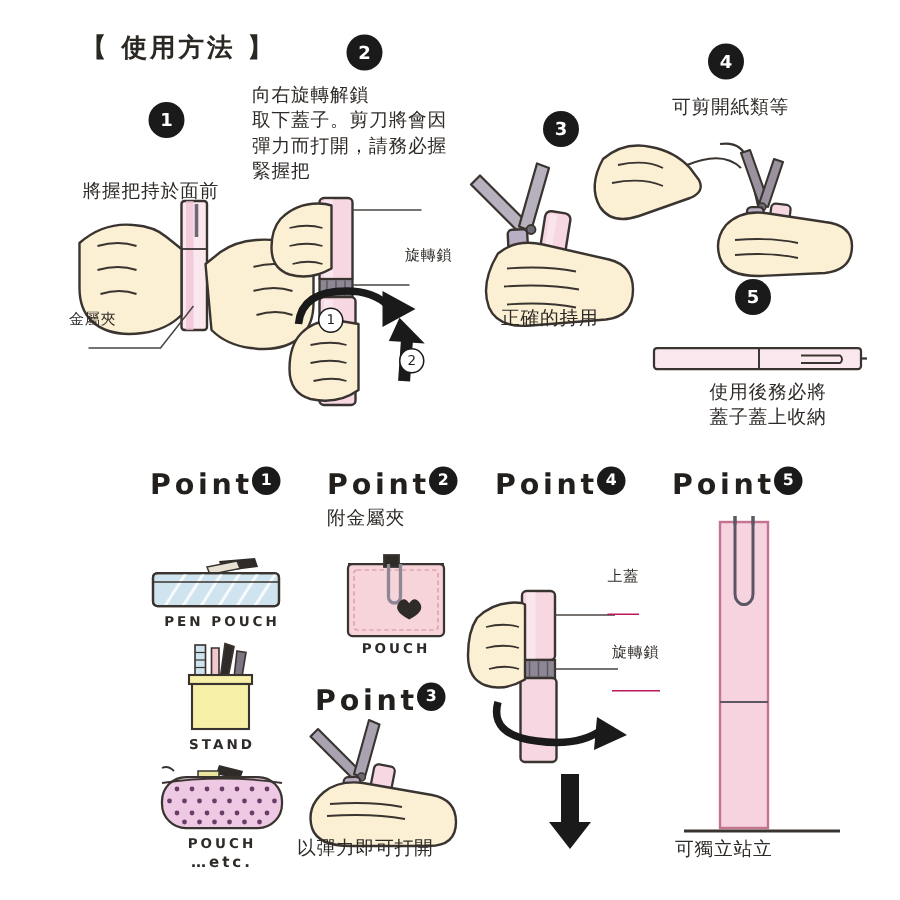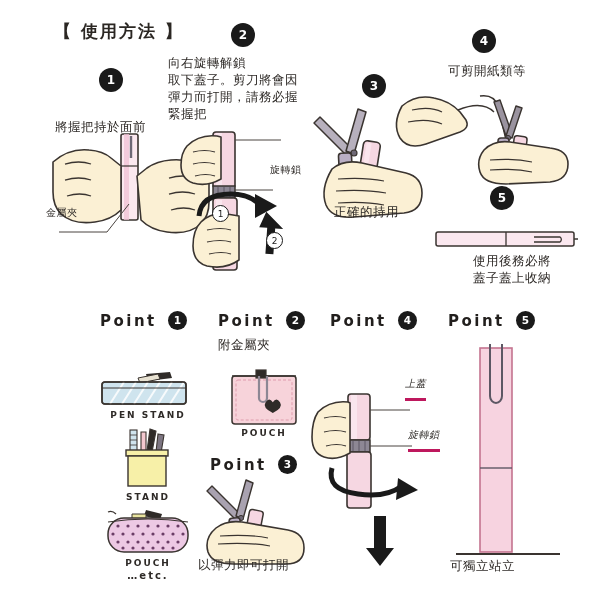--- a/index.html
+++ b/index.html
@@ -19,27 +19,27 @@
     font-size:17px;font-weight:700;letter-spacing:2px;
     color:#2b2723;white-space:nowrap;
   }
   .cap{
     font-size:12.5px;line-height:17px;color:#2e2a27;white-space:pre;
     letter-spacing:.5px;
   }
   .lbl{
     font-size:10px;color:#2e2a27;white-space:nowrap;letter-spacing:.5px;
   }
-  .lbl.ul{border-bottom:3px solid #be185d;padding-bottom:7px;font-style:italic;}
+  .lbl.ul{border-bottom:1px solid #be185d;padding-bottom:18px;}
   .enlbl{
     font-size:9px;font-weight:700;letter-spacing:2px;color:#2e2a27;
     white-space:nowrap;text-align:center;
   }
   .pointword{
-    font-size:15px;font-weight:700;letter-spacing:2.5px;color:#221f1d;
+    font-size:19px;font-weight:700;letter-spacing:2.5px;color:#221f1d;
     white-space:nowrap;
   }
 
   
   .badge{
     width:24px;height:24px;border-radius:50%;
     background:#1a1a1a;color:#fff;
     font-size:12px;font-weight:700;
     display:flex;align-items:center;justify-content:center;
     line-height:1;
@@ -199,21 +199,21 @@
           <line x1="22" y1="32" x2="36" y2="10"></line>
         <line x1="34" y1="32" x2="48" y2="10"></line>
           <line x1="46" y1="32" x2="60" y2="10"></line>
         <line x1="58" y1="32" x2="72" y2="10"></line>
           <line x1="70" y1="32" x2="84" y2="10"></line>
       </g>
       <rect x="2" y="10" width="84" height="22" rx="3" fill="none" stroke="#3a3430" stroke-width="1.5"></rect>
       <line x1="2" y1="16" x2="86" y2="16" stroke="#3a3430" stroke-width="1"></line>
     </svg>
   </div>
-  <div class="abs enlbl" style="left:100px;top:410px;width:96px;">PEN STAND</div>
+  <div class="abs enlbl" style="left:100px;top:410px;width:96px;">PEN POUCH</div>
 
   <div class="abs" style="left:112px;top:428px;">
     <svg width="72" height="60" viewBox="0 0 72 60">
       <rect x="18" y="2" width="7" height="22" fill="#cfe4ee" stroke="#3a3430" stroke-width="1.1"></rect>
       <line x1="18" y1="7" x2="25" y2="7" stroke="#3a3430" stroke-width=".8"></line>
       <line x1="18" y1="12" x2="25" y2="12" stroke="#3a3430" stroke-width=".8"></line>
       <line x1="18" y1="17" x2="25" y2="17" stroke="#3a3430" stroke-width=".8"></line>
       <path d="M29 4 l5 0 l0 20 l-5 0z" fill="#f3c7cf" stroke="#3a3430" stroke-width="1.1"></path>
       <path d="M38 1 l6 2 l-4 21 l-5 -1z" fill="#2f2b28" stroke="#3a3430" stroke-width="1.1"></path>
       <path d="M46 6 l6 1 l-3 18 l-5 -1z" fill="#7d7682" stroke="#3a3430" stroke-width="1.1"></path>

